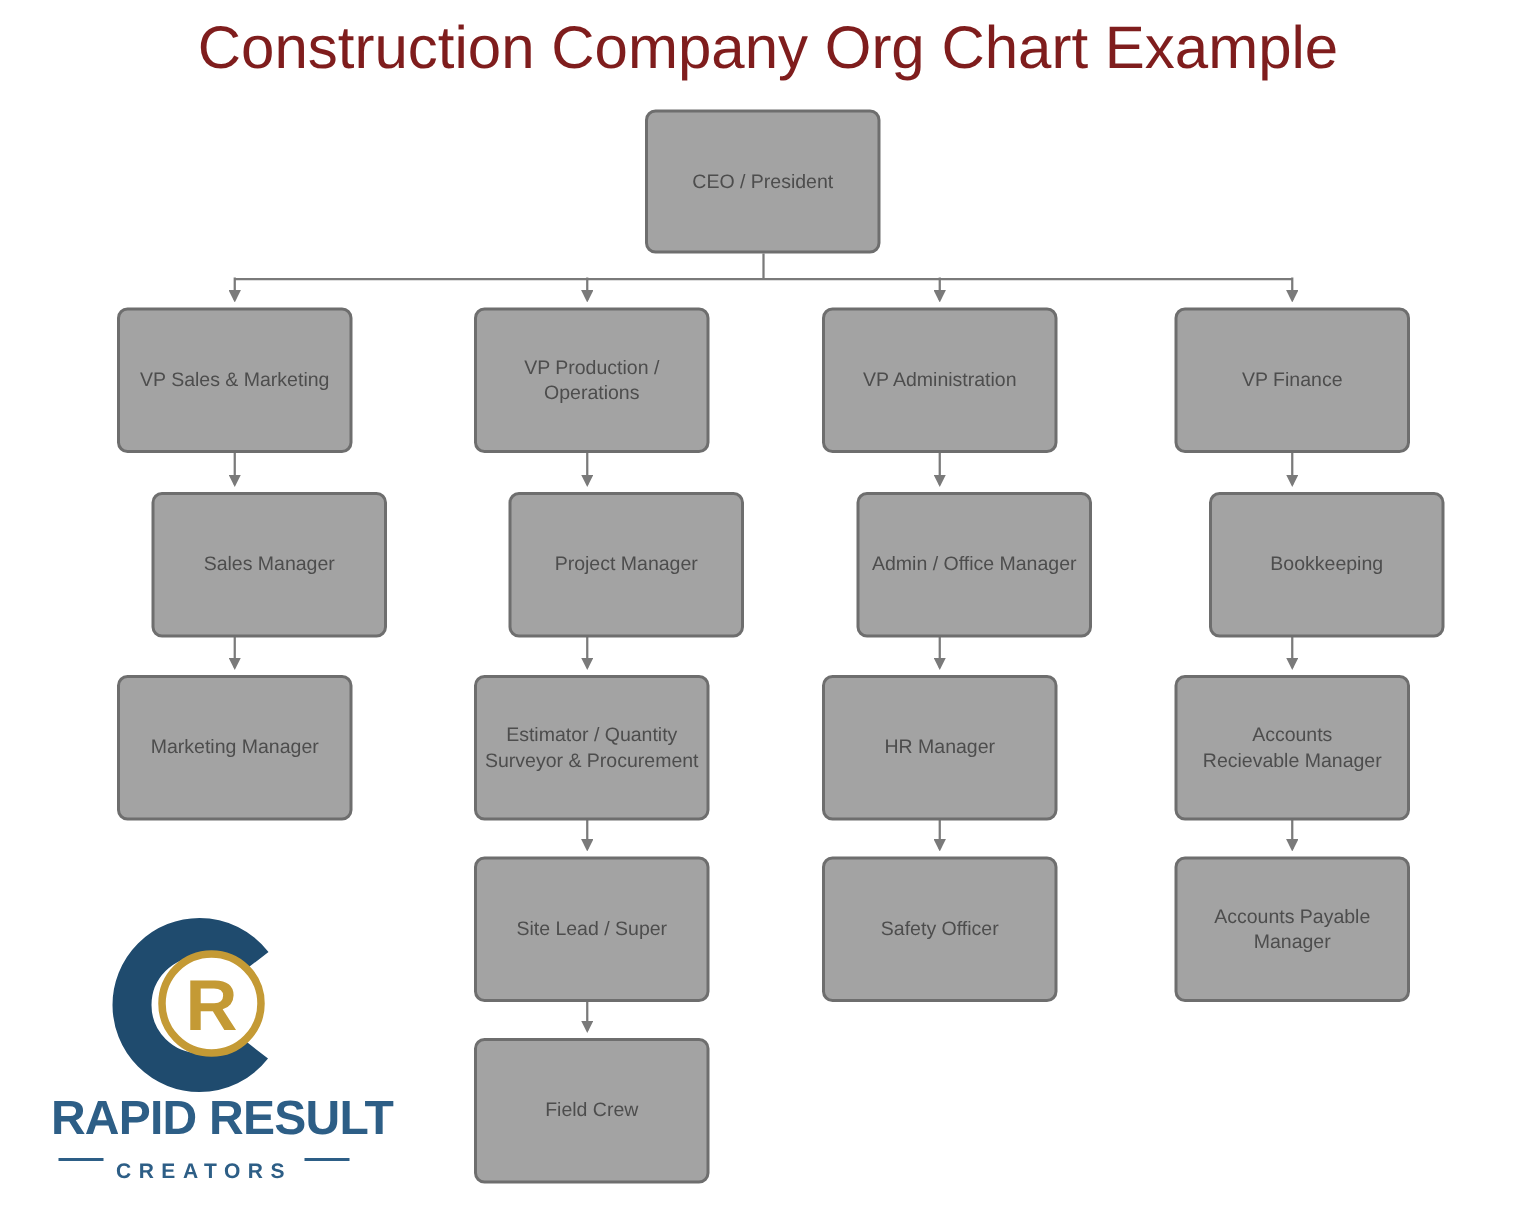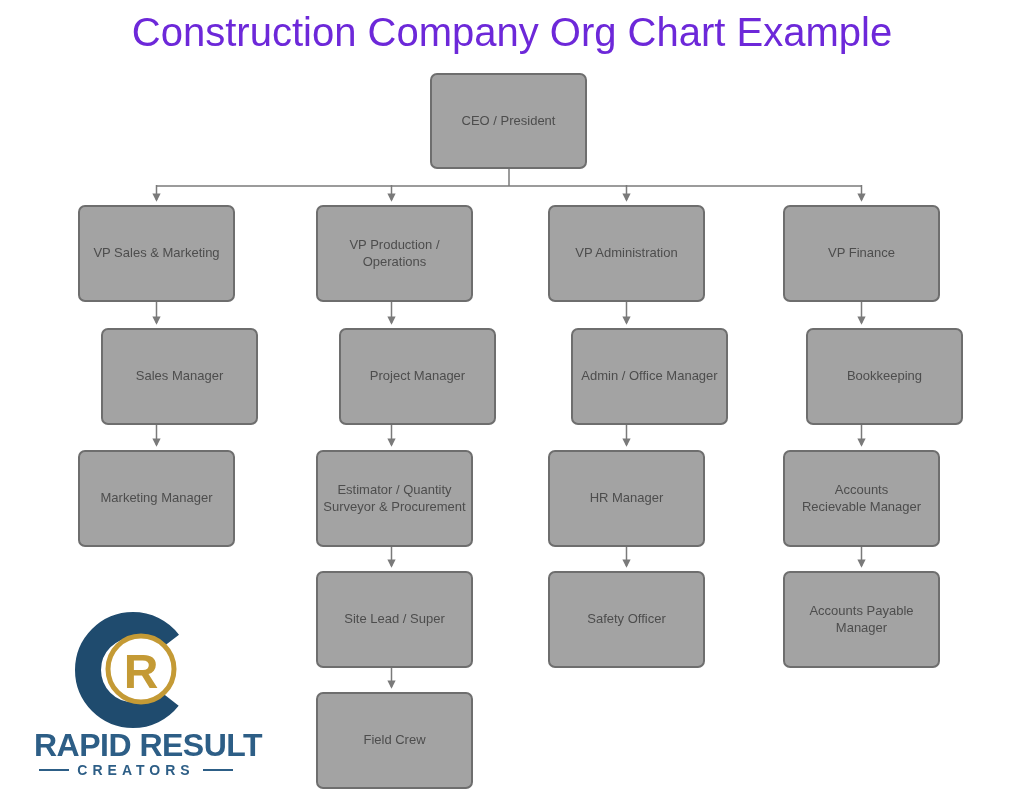--- a/index.html
+++ b/index.html
@@ -2,21 +2,21 @@
 <html><head>
 <meta charset="utf-8">
 <style>
   html,body{margin:0;padding:0;}
   body{
     width:1024px;height:804px;background:#ffffff;position:relative;overflow:hidden;
     font-family:"Liberation Sans","DejaVu Sans",sans-serif;
   }
   .page-title{
     position:absolute;left:0;top:10px;width:1024px;
-    text-align:center;font-size:40px;font-weight:400;color:#6d28d9;
+    text-align:center;font-size:40px;font-weight:400;color:#7f1d1d;
     letter-spacing:0px;white-space:nowrap;
   }
   .connector-layer{position:absolute;left:0;top:0;}
   .node{
     position:absolute;width:157px;height:97px;
     background:#a3a3a3;border:2px solid #6e6e6e;border-radius:7px;
     box-sizing:border-box;display:flex;align-items:center;justify-content:center;
     text-align:center;font-size:13px;line-height:1.25;color:#4d4d4d;
     white-space:pre-line;padding:0 5px;
   }
@@ -25,22 +25,22 @@
   .c1{left:78px;}  .c2{left:316px;}  .c3{left:548px;}  .c4{left:783px;}
   .r1{top:205px;}  .r2{top:328px;margin-left:23px;}   .r3{top:450px;}   .r4{top:571px;}  .r5{top:692px;}
   
   .logo{position:absolute;left:15px;top:600px;width:242px;}
   .logo-mark{position:absolute;left:-5px;top:0;}
   .logo-word{
     position:absolute;left:12px;top:127px;width:242px;text-align:center;
     font-size:32px;font-weight:700;letter-spacing:-0.5px;color:#2d5e86;white-space:nowrap;
   }
   .logo-sub{
-    position:absolute;left:0;top:162px;width:242px;
-    display:flex;align-items:center;justify-content:center;gap:8px;
+    position:absolute;left:0;top:172px;width:242px;
+    display:flex;justify-content:center;gap:8px;
     color:#2d5e86;font-size:14px;font-weight:600;letter-spacing:5px;
   }
   .logo-sub .rule{width:30px;height:2px;background:#2d5e86;flex:none;}
 </style>
 </head>
 <body>
 
 <div class="page-title">Construction Company Org Chart Example</div>
 
 <svg class="connector-layer" width="1024" height="804" aria-hidden="true">

